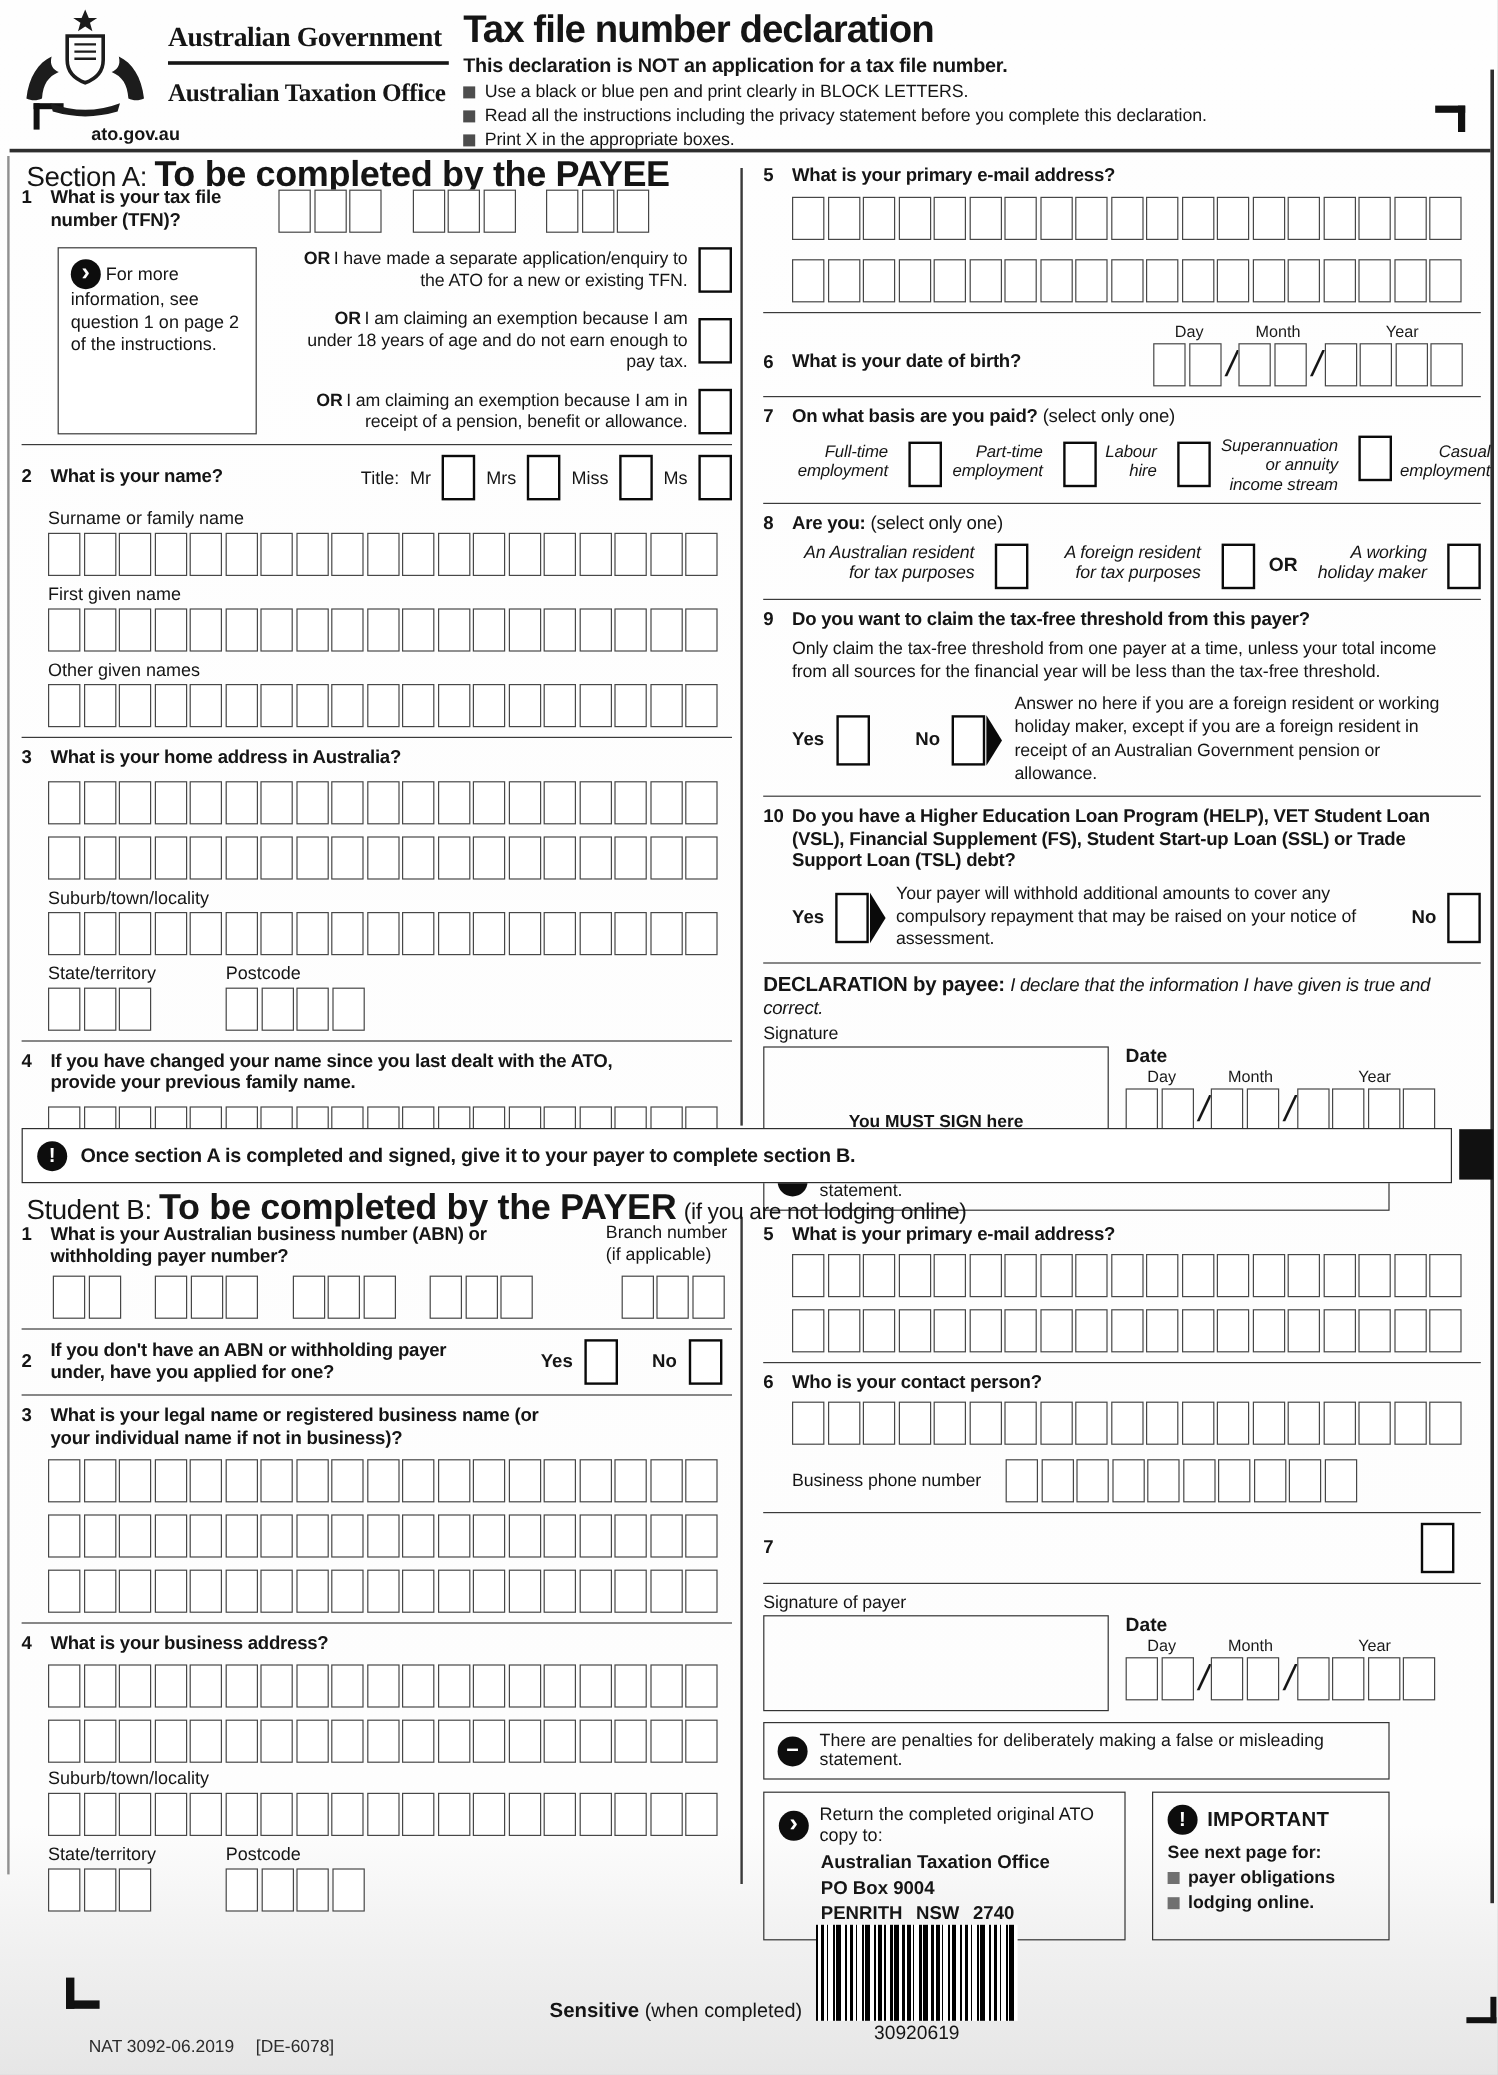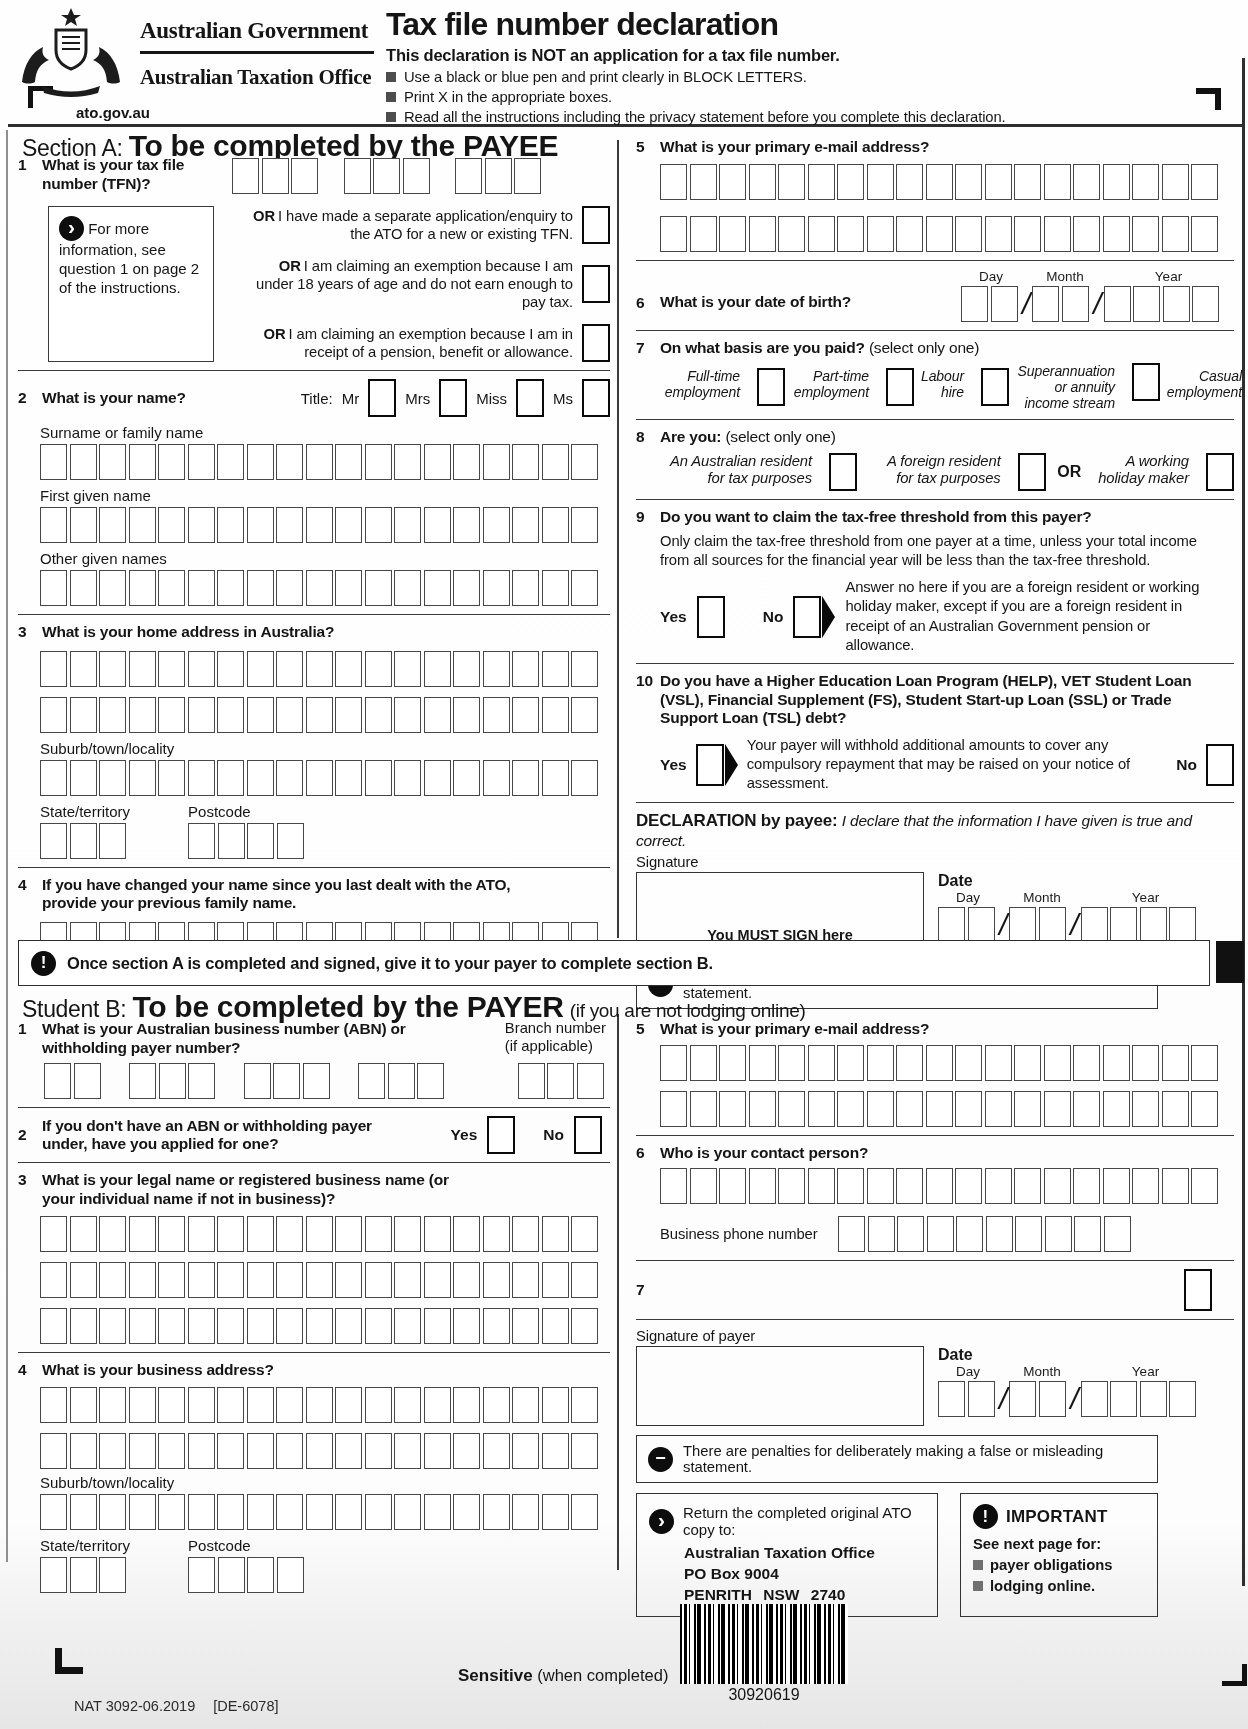--- a/index.html
+++ b/index.html
@@ -167,25 +167,25 @@
 
   <div class="title-block">
     <div class="form-title">Tax file number declaration</div>
     <div class="form-subtitle">This declaration is NOT an application for a tax file number.</div>
     <div class="instr">
       <span class="sq"></span>
       <span>Use a black or blue pen and print clearly in BLOCK LETTERS.</span>
     </div>
     <div class="instr">
       <span class="sq"></span>
-      <span>Print X in the appropriate boxes.</span>
+      <span>Read all the instructions including the privacy statement before you complete this declaration.</span>
     </div>
     <div class="instr">
       <span class="sq"></span>
-      <span>Read all the instructions including the privacy statement before you complete this declaration.</span>
+      <span>Print X in the appropriate boxes.</span>
     </div>
   </div>
 
   <div class="sec-head" style="left:22px; top:129px;">
     <span class="light">Section A:</span>
     <span class="strong">To be completed by the PAYEE</span>
   </div>
 
   <div class="col sec-a-left">
     <div>

